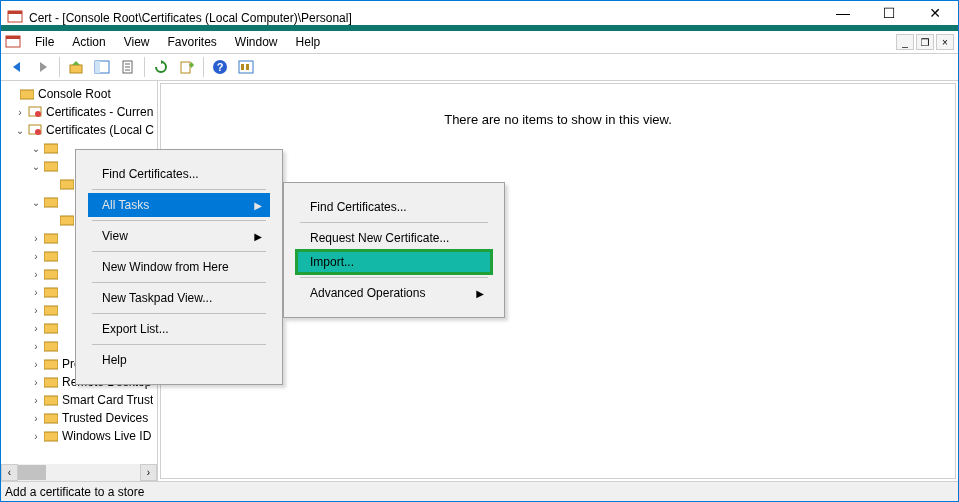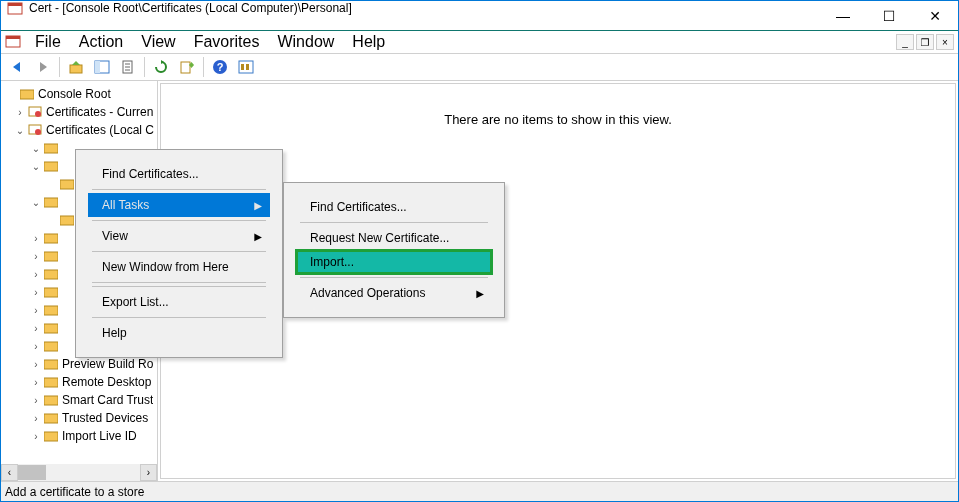--- a/index.html
+++ b/index.html
@@ -10,41 +10,41 @@
   width: 959px;
   height: 502px;
   overflow: hidden;
   border: 1px solid #0078d7;
   position: relative;
 }
 .titlebar {
   height: 30px;
   background: #fff;
   display: flex;
-  align-items: flex-start;
+  align-items: flex-end;
   padding-left: 6px;
-  border-bottom: 1px solid #0f766e;
+  border-bottom: 6px solid #0f766e;
 }
 .titlebar .app-icon { width: 16px; height: 16px; margin-right: 6px; display:flex; align-items:center; justify-content:center; }
 .titlebar .title { flex: 1; font-size: 12px; color: #000; }
 .win-controls { display: flex; height: 100%; }
 .win-controls .btn {
   width: 46px; display: flex; align-items: center; justify-content: center;
   font-size: 14px; cursor: default; color: #000;
 }
 .menubar {
   height: 22px;
   display: flex;
   align-items: center;
   padding-left: 4px;
   gap: 2px;
   background: #fff;
 }
 .menubar .m-icon { width: 16px; height: 16px; margin-right: 4px; display:flex; align-items:center; justify-content:center;}
-.menubar .menu-item { padding: 2px 8px; font-size: 16px; }
+.menubar .menu-item { padding: 2px 8px; font-size: 12px; }
 .menubar .mdi-right { margin-left: auto; display:flex; gap:2px; padding-right:4px;}
 .menubar .mdi-btn { width:18px; height:16px; display:flex; align-items:center; justify-content:center; border:1px solid #ccc; font-size:10px; background:#f5f5f5;}
 .toolbar {
   height: 28px;
   border-top: 1px solid #d0d0d0;
   border-bottom: 1px solid #d0d0d0;
   display: flex;
   align-items: center;
   padding: 0 4px;
   gap: 2px;
@@ -408,21 +408,21 @@
         </span>
         <span class="label">Trusted Devices</span>
       </div>
     <div class="tree-row" style="padding-left:28px;">
         <span class="exp">›</span>
         <span class="ticon">
           <svg width="14" height="12">
             <rect x="0" y="2" width="14" height="9" fill="#f5c556" stroke="#b58a1e"></rect>
           </svg>
         </span>
-        <span class="label">Import Live ID</span>
+        <span class="label">Windows Live ID</span>
       </div>
 
     <div class="tree-scroll">
       <span class="arrow">‹</span>
       <span class="track">
           <span class="thumb"></span>
         </span>
       <span class="arrow">›</span>
     </div>
   </div>
@@ -444,20 +444,21 @@
       <span class="arrow">▶</span>
     </div>
   <div class="cm-sep"></div>
   <div class="cm-item">
       <span>View</span>
       <span class="arrow">▶</span>
     </div>
   <div class="cm-sep"></div>
   <div class="cm-item">New Window from Here</div>
   <div class="cm-sep"></div>
+  <div class="cm-item">New Taskpad View...</div>
   <div class="cm-sep"></div>
   <div class="cm-item">Export List...</div>
   <div class="cm-sep"></div>
   <div class="cm-item">Help</div>
 </div>
 
 <div class="context-menu cm2">
   <div class="cm-item">Find Certificates...</div>
   <div class="cm-sep"></div>
   <div class="cm-item">Request New Certificate...</div>

